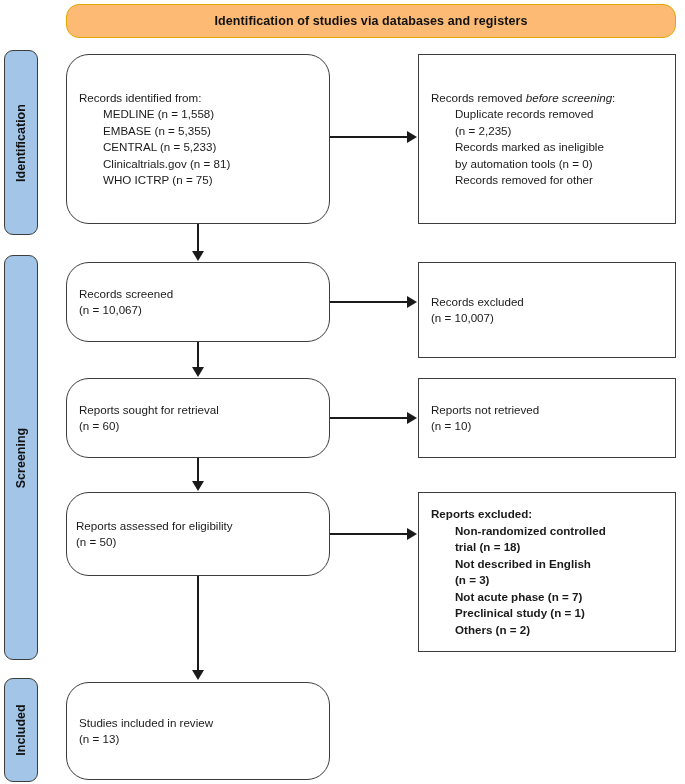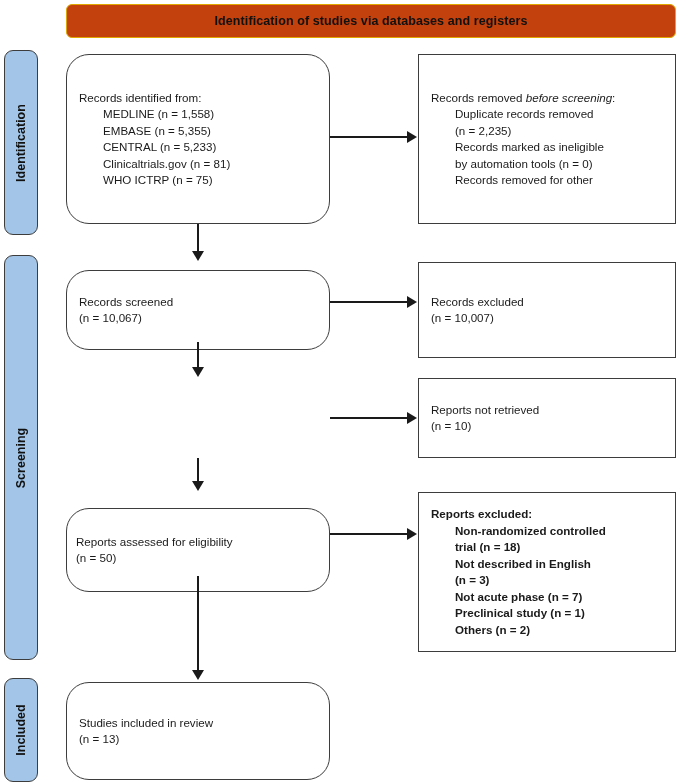--- a/index.html
+++ b/index.html
@@ -10,23 +10,23 @@
     font-family:"Liberation Sans","DejaVu Sans",sans-serif;
     color:#1a1a1a;
     overflow:hidden;
   }
   #diagram{position:relative;width:685px;height:784px;}
 
   
   .banner{
     position:absolute;
     left:66px;top:4px;width:610px;height:34px;
-    background:#c2410c;
+    background:#fdba74;
     border:1px solid #e0a800;
-    border-radius:6px;
+    border-radius:13px;
     display:flex;align-items:center;justify-content:center;
     font-size:12.5px;font-weight:bold;color:#111;
     letter-spacing:.1px;
     box-sizing:border-box;
   }
 
   
   .stage{
     position:absolute;left:4px;width:34px;
     background:#a3c6e8;
@@ -61,25 +61,25 @@
     color:#1a1a1a;
   }
   .box p.ind{padding-left:24px;}
   .box p em{font-style:italic;}
 
   .col-left{left:66px;width:264px;border-radius:23px;}
   .col-right{left:418px;width:258px;}
 
   #box-identified    {top:54px;height:170px;}
   #box-removed       {top:54px;height:170px;}
-  #box-screened      {top:262px;height:80px;margin-top:8px;}
+  #box-screened      {top:262px;height:80px;}
   #box-excluded      {top:262px;height:96px;}
   #box-sought        {top:378px;height:80px;}
   #box-notretrieved  {top:378px;height:80px;}
-  #box-assessed      {top:508px;height:84px;padding-left:9px;}
+  #box-assessed      {top:492px;height:84px;padding-left:9px;}
   #box-repexcluded   {top:492px;height:160px;font-weight:bold;}
   #box-included      {top:682px;height:98px;}
 
   
   .hline{position:absolute;height:1.6px;background:#1a1a1a;}
   .vline{position:absolute;width:1.6px;background:#1a1a1a;}
   .arrow-r{
     position:absolute;width:0;height:0;
     border-top:6px solid transparent;
     border-bottom:6px solid transparent;
@@ -139,20 +139,26 @@
       <p>(n = 10,067)</p>
     </div>
   </div>
   <div class="box col-right" id="box-excluded">
     <div class="inner">
       <p>Records excluded</p>
       <p>(n = 10,007)</p>
     </div>
   </div>
 
+  <div class="box col-left" id="box-sought">
+    <div class="inner">
+      <p>Reports sought for retrieval</p>
+      <p>(n = 60)</p>
+    </div>
+  </div>
   <div class="box col-right" id="box-notretrieved">
     <div class="inner">
       <p>Reports not retrieved</p>
       <p>(n = 10)</p>
     </div>
   </div>
 
   <div class="box col-left" id="box-assessed">
     <div class="inner">
       <p>Reports assessed for eligibility</p>

